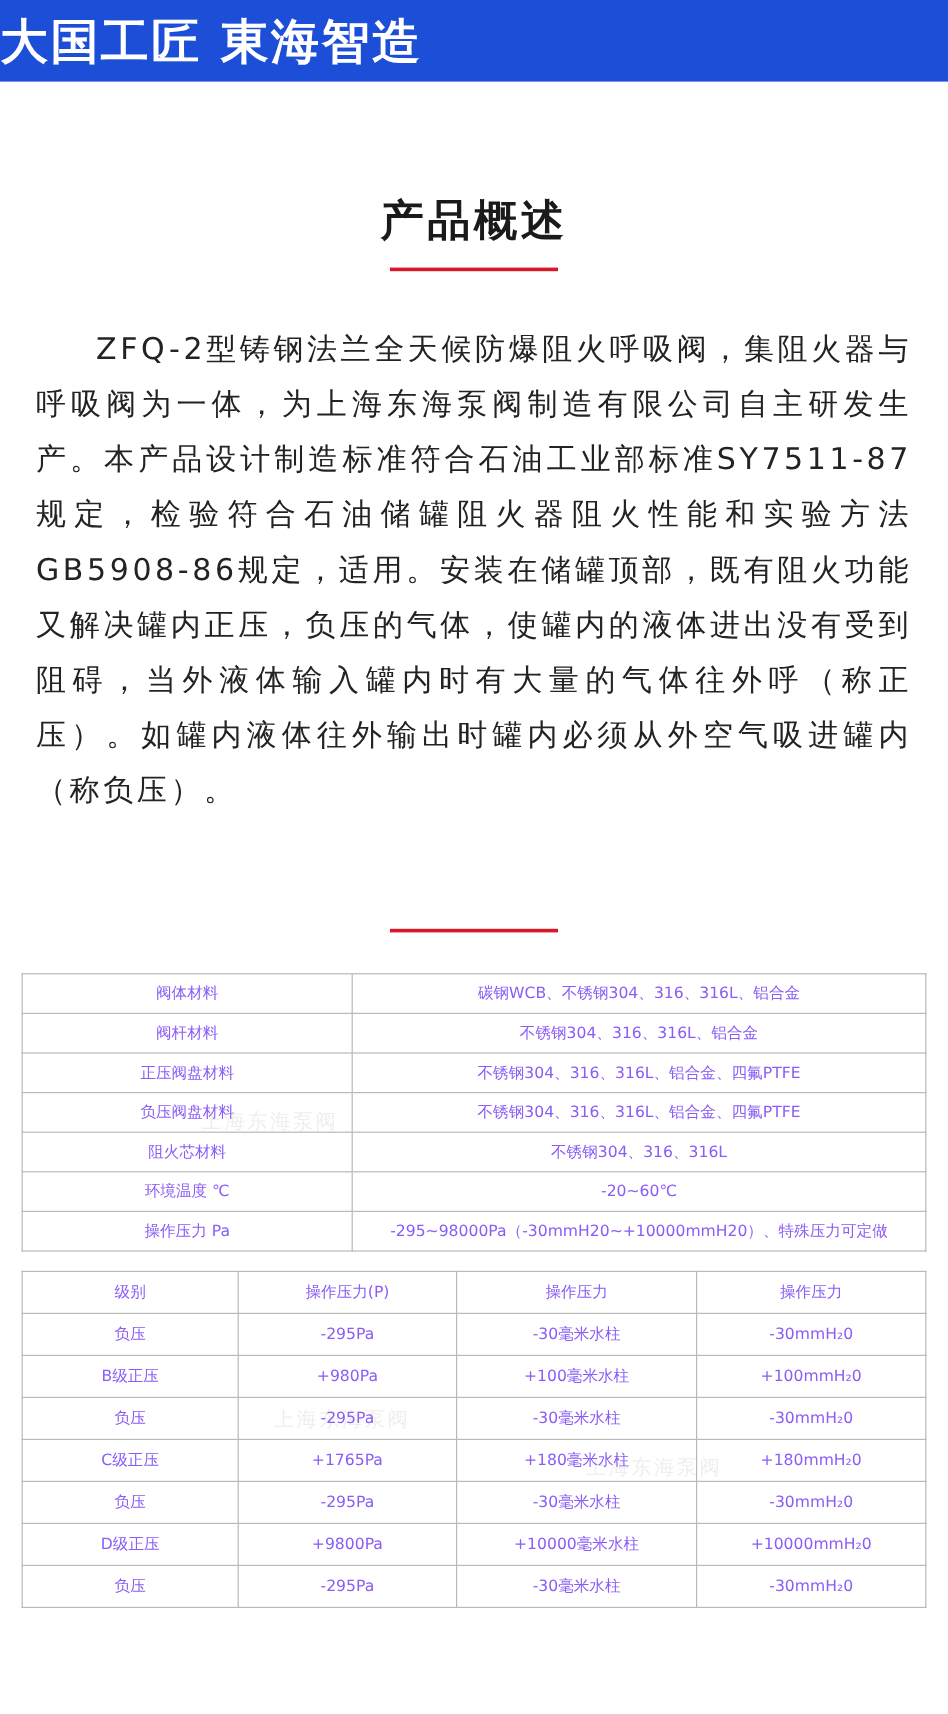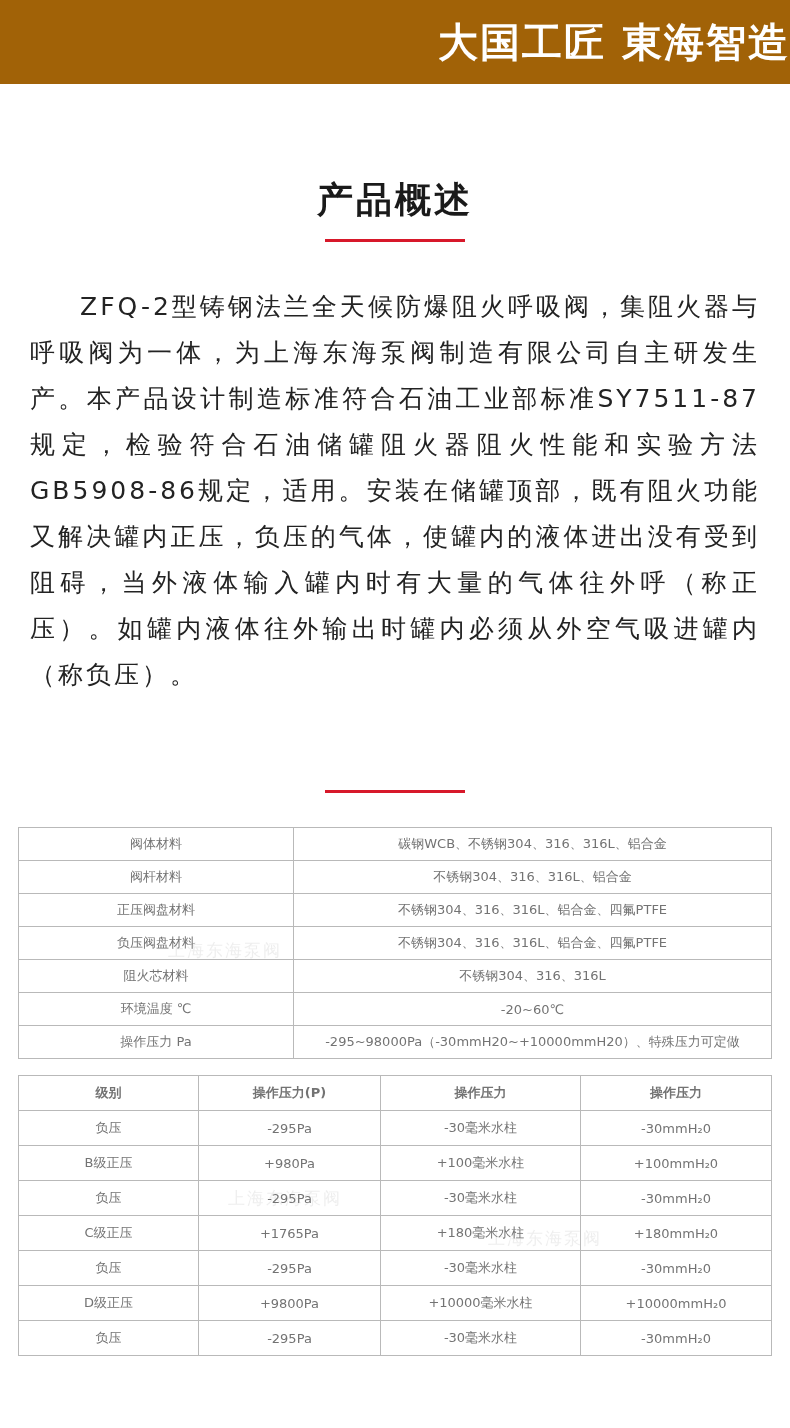--- a/index.html
+++ b/index.html
@@ -13,25 +13,25 @@
     height: 1428px;
     font-family: "Liberation Sans", sans-serif;
     color: #1a1a1a;
     position: relative;
     overflow: hidden;
   }
 
   
   .banner {
     width: 790px;
-    height: 84px;
-    background: #a16207;
+    height: 68px;
+    background: #1d4ed8;
     display: flex;
     align-items: center;
-    justify-content: flex-end;
+    justify-content: flex-start;
   }
   .banner-title {
     color: #ffffff;
     font-size: 40px;
     font-weight: bold;
     letter-spacing: 2px;
     font-family: "DejaVu Sans", sans-serif;
   }
 
   
@@ -77,29 +77,29 @@
     width: 100%;
     border-collapse: collapse;
     table-layout: fixed;
   }
   table td {
     border: 1px solid #b9b9b9;
     text-align: center;
     vertical-align: middle;
     font-size: 13px;
     padding: 7px 4px;
-    color: #737373;
+    color: #8b5cf6;
     font-family: "DejaVu Sans", sans-serif;
     white-space: nowrap;
     overflow: hidden;
   }
   .t1 td.left-col { width: 275px; }
   .table2-wrap { margin-top: 16px; }
   .t2 td { padding: 8px 4px; }
-  .t2 tr.head td { font-weight: bold; margin-top: 40px; }
+  .t2 tr.head td { font-weight: normal; margin-top: 40px; }
   .t2 td.c0 { width: 180px; }
   .t2 td.c1 { width: 182px; }
   .t2 td.c2 { width: 200px; }
 
   
   .wm {
     position: absolute;
     color: rgba(150,150,150,0.16);
     font-size: 17px;
     letter-spacing: 2px;

